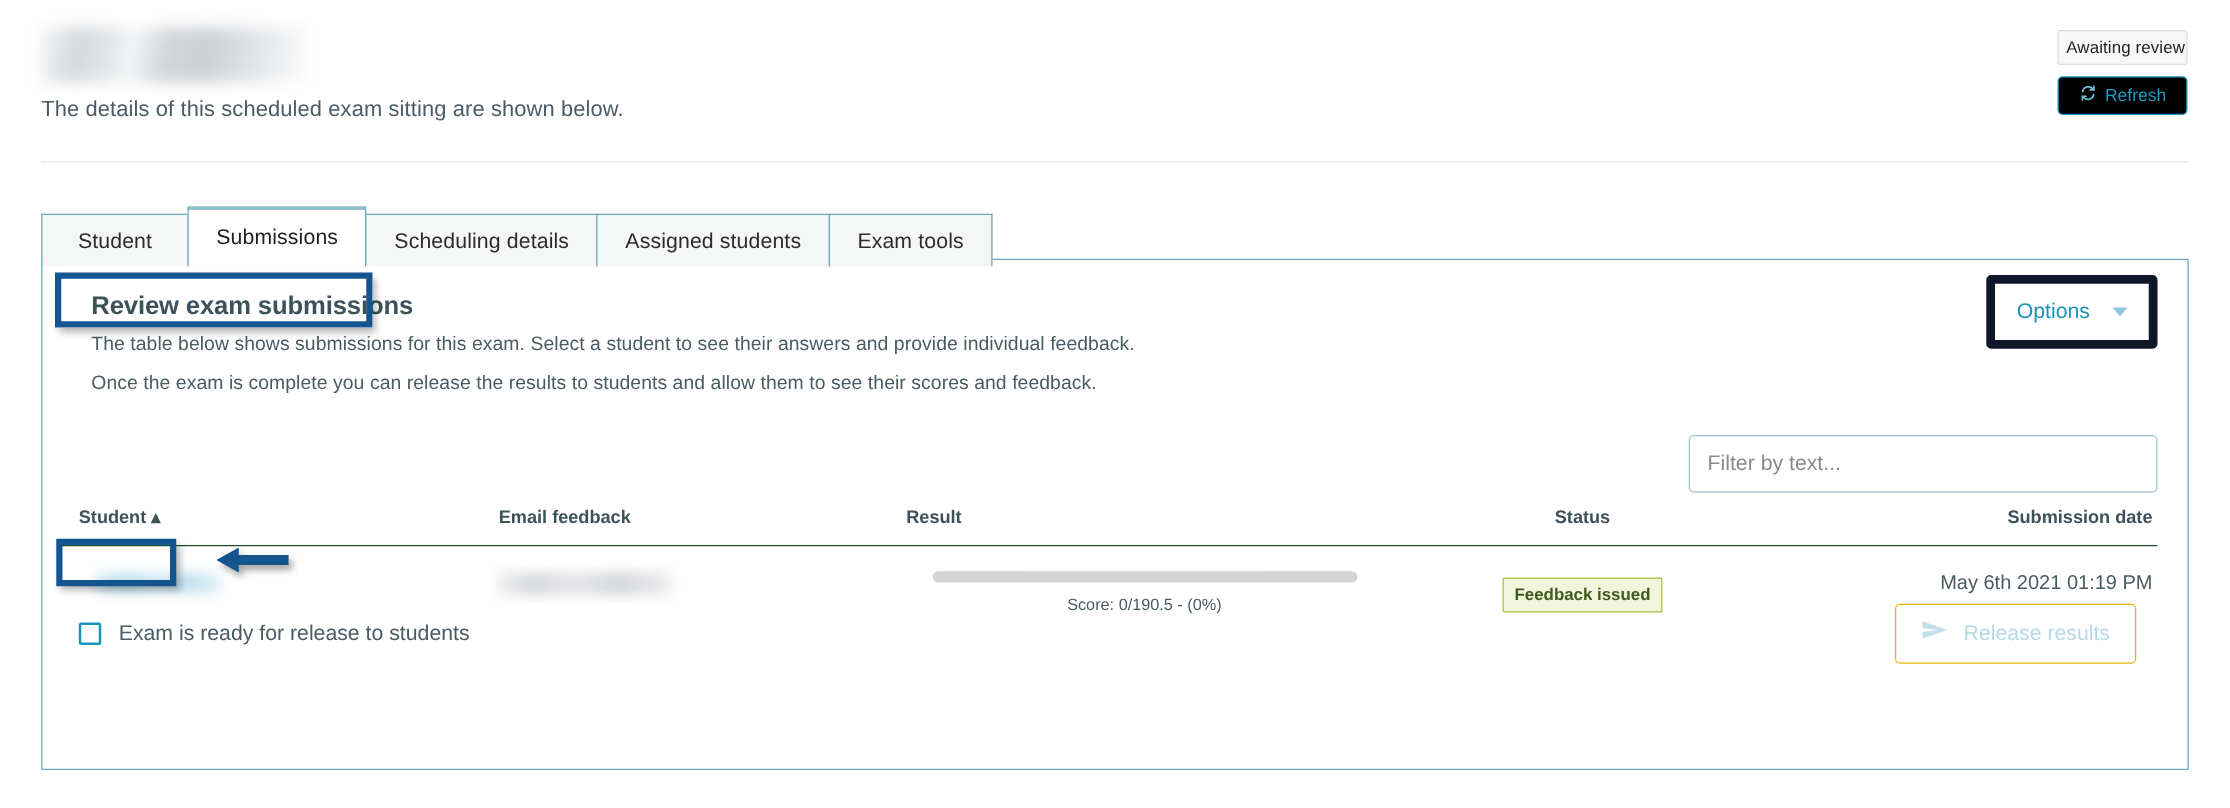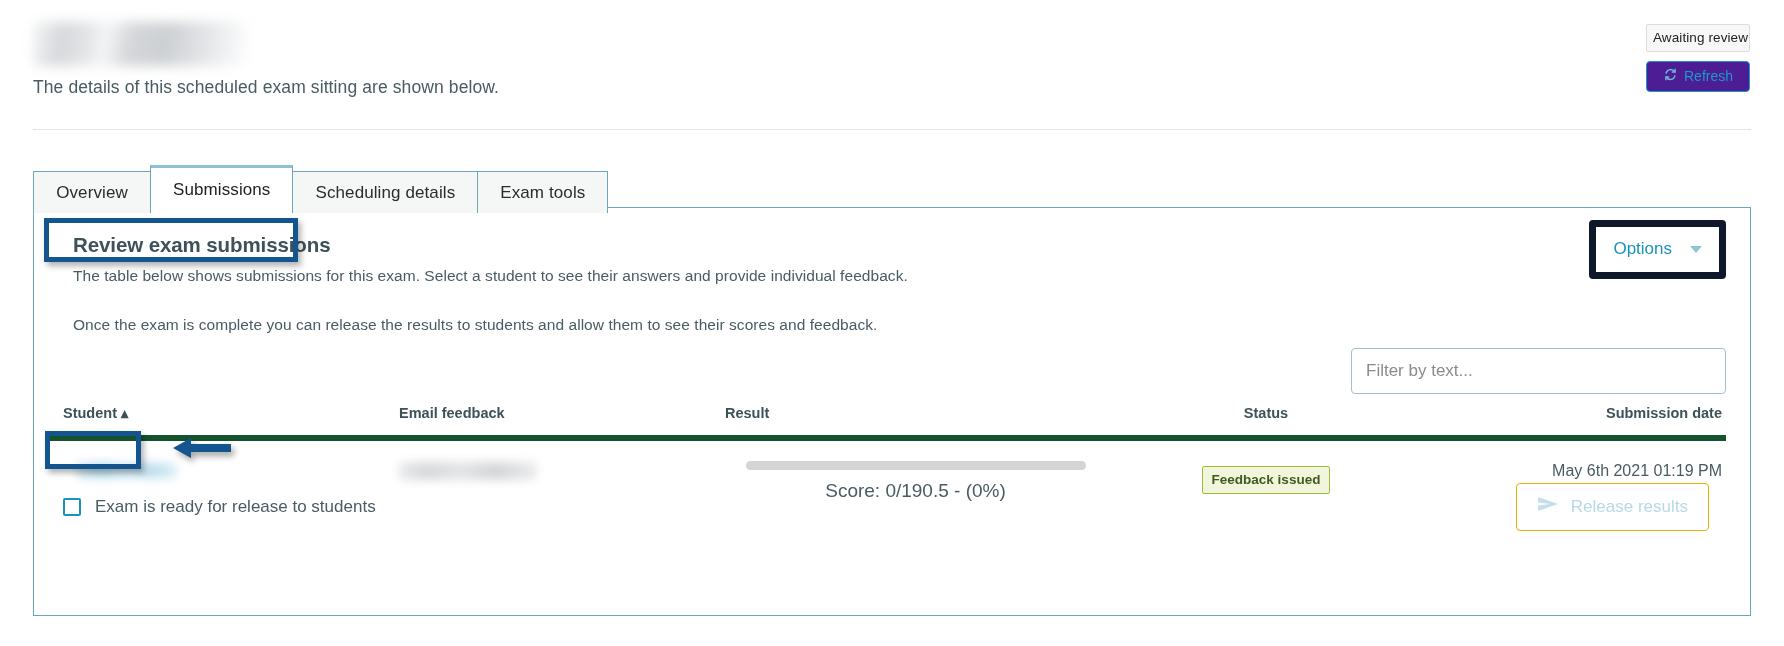--- a/index.html
+++ b/index.html
@@ -61,21 +61,21 @@
     font-size: 13.5px;
     text-align: center;
     padding: 5px 6px 6px;
     border-radius: 2px;
     white-space: nowrap;
     letter-spacing: .1px;
   }
   .refresh-btn {
     border: 1px solid #1a9ac4;
     color: #1a9ac4;
-    background: #4c1d95;
+    background: #000000;
     border-radius: 4px;
     font-size: 14px;
     padding: 5px 6px 6px;
     display: flex;
     align-items: center;
     justify-content: center;
     gap: 6px;
     cursor: pointer;
     white-space: nowrap;
   }
@@ -140,21 +140,21 @@
     margin: 7px 0 0 15px;
     display: inline-block;
     letter-spacing: -.1px;
   }
   .para {
     font-size: 15.5px;
     color: #4a5b63;
     margin: 10px 0 0 15px;
     letter-spacing: .05px;
   }
-  .para.second { margin-top: 31px; }
+  .para.second { margin-top: 13px; }
 
   .options-btn {
     position: absolute;
     top: 12px; right: 24px;
     border: 7px solid #0f172a;
     border-radius: 4px;
     color: #1a93ba;
     background: #fff;
     font-size: 17px;
     padding: 12px 17px 13px;
@@ -197,21 +197,21 @@
     left: 15px; right: 24px;
     top: 197px;
   }
   .thead {
     display: flex;
     align-items: flex-end;
     font-size: 14.5px;
     font-weight: bold;
     color: #3d5159;
     padding-bottom: 14px;
-    border-bottom: 6px solid #14532d;
+    border-bottom: 1px solid #14532d;
   }
   .th { white-space: nowrap; }
   .col-student { width: 350px; padding-left: 14px; }
   .col-email   { width: 326px; }
   .col-result  { flex: 1 1 auto; }
   .col-status  { width: 320px; text-align: center; }
   .col-date    { width: 300px; text-align: right; padding-right: 4px; }
 
   .trow {
     display: flex;
@@ -235,21 +235,21 @@
   }
   .result-cell { text-align: center; padding-top: 1px; }
   .progress-track {
     width: 340px;
     height: 9px;
     background: #d4d4d4;
     border-radius: 5px;
     margin: 0 auto;
   }
   .score-text {
-    font-size: 19px;
+    font-size: 13px;
     color: #4a5b63;
     margin-top: 10px;
     text-align: center;
   }
   .status-cell { text-align: center; padding-top: 6px; }
   .badge-feedback {
     display: inline-block;
     border: 1px solid #9fbf3b;
     background: #f0f5dc;
     color: #3f5b20;
@@ -347,27 +347,30 @@
         </svg>
       </span>
       <span>Refresh</span>
     </div>
   </div>
 </div>
 <div class="header-rule"></div>
 
 <div class="tabs">
   <div class="tab">
-    <span>Overview</span>
+    <span>Student</span>
   </div>
   <div class="tab active">
     <span>Submissions</span>
   </div>
   <div class="tab">
     <span>Scheduling details</span>
+  </div>
+  <div class="tab">
+    <span>Assigned students</span>
   </div>
   <div class="tab">
     <span>Exam tools</span>
   </div>
 </div>
 
 <div class="panel">
   <div class="panel-inner">
 
     <div class="section-title">Review exam submissions</div>

